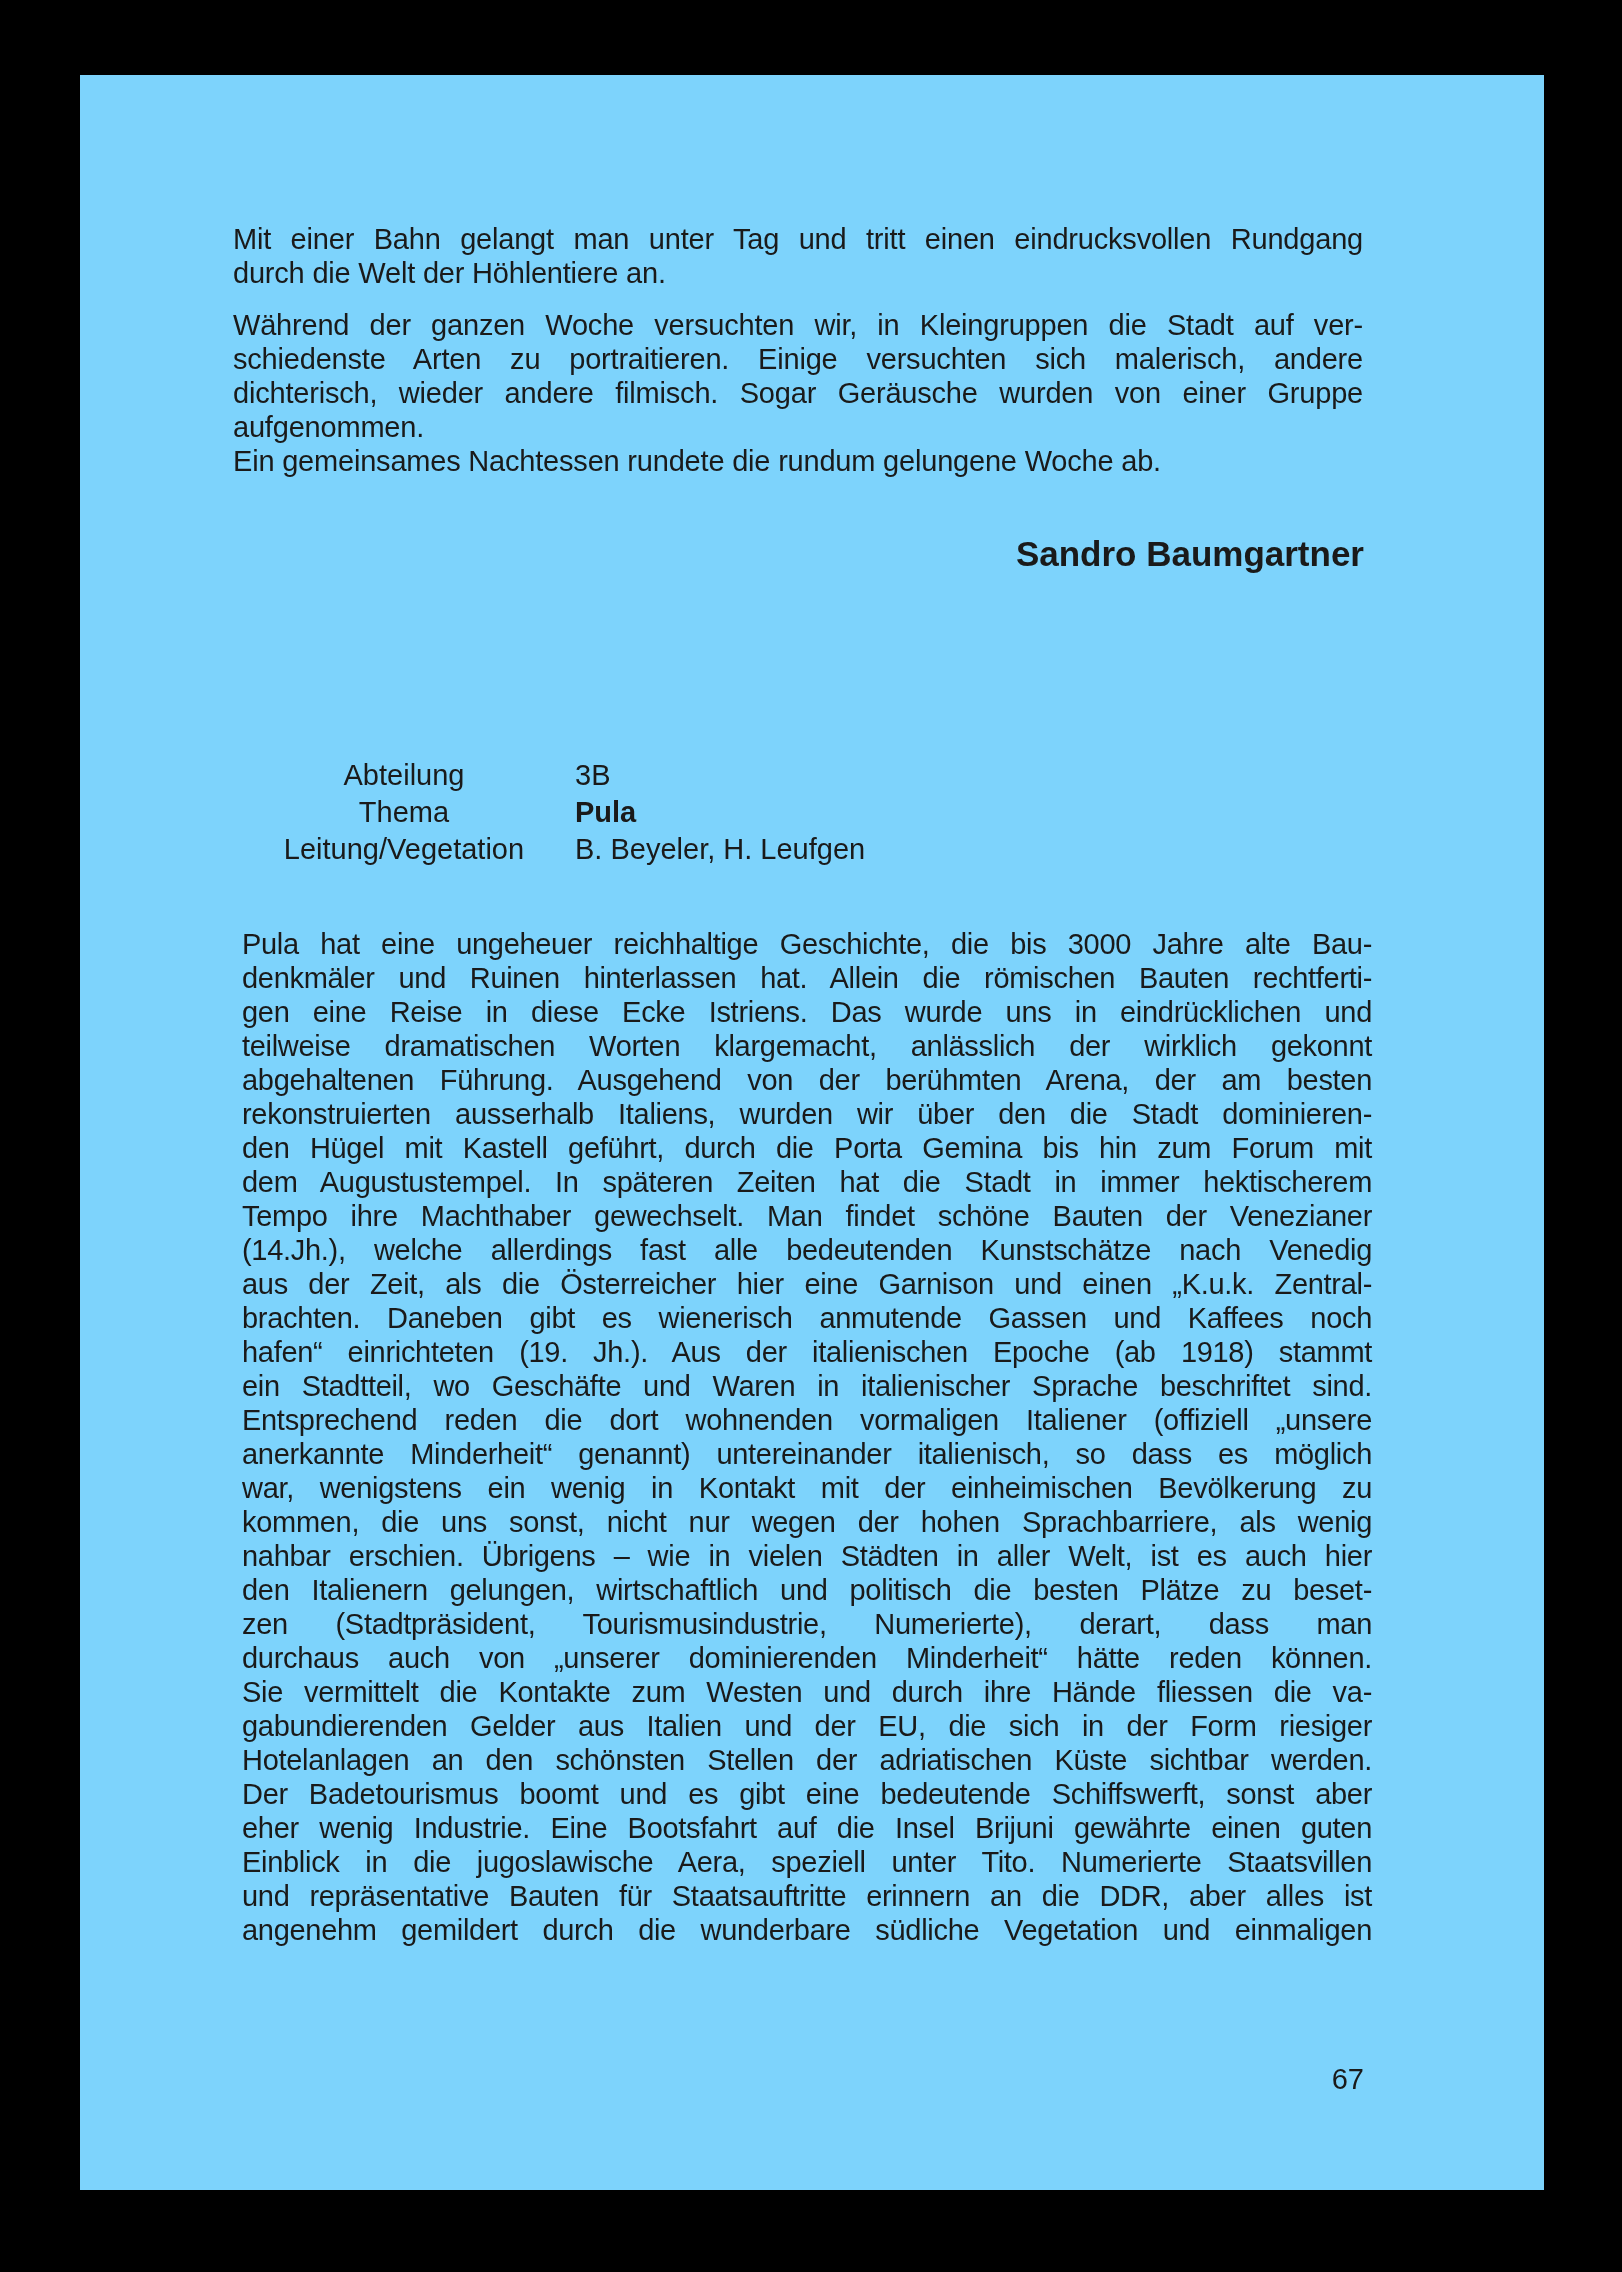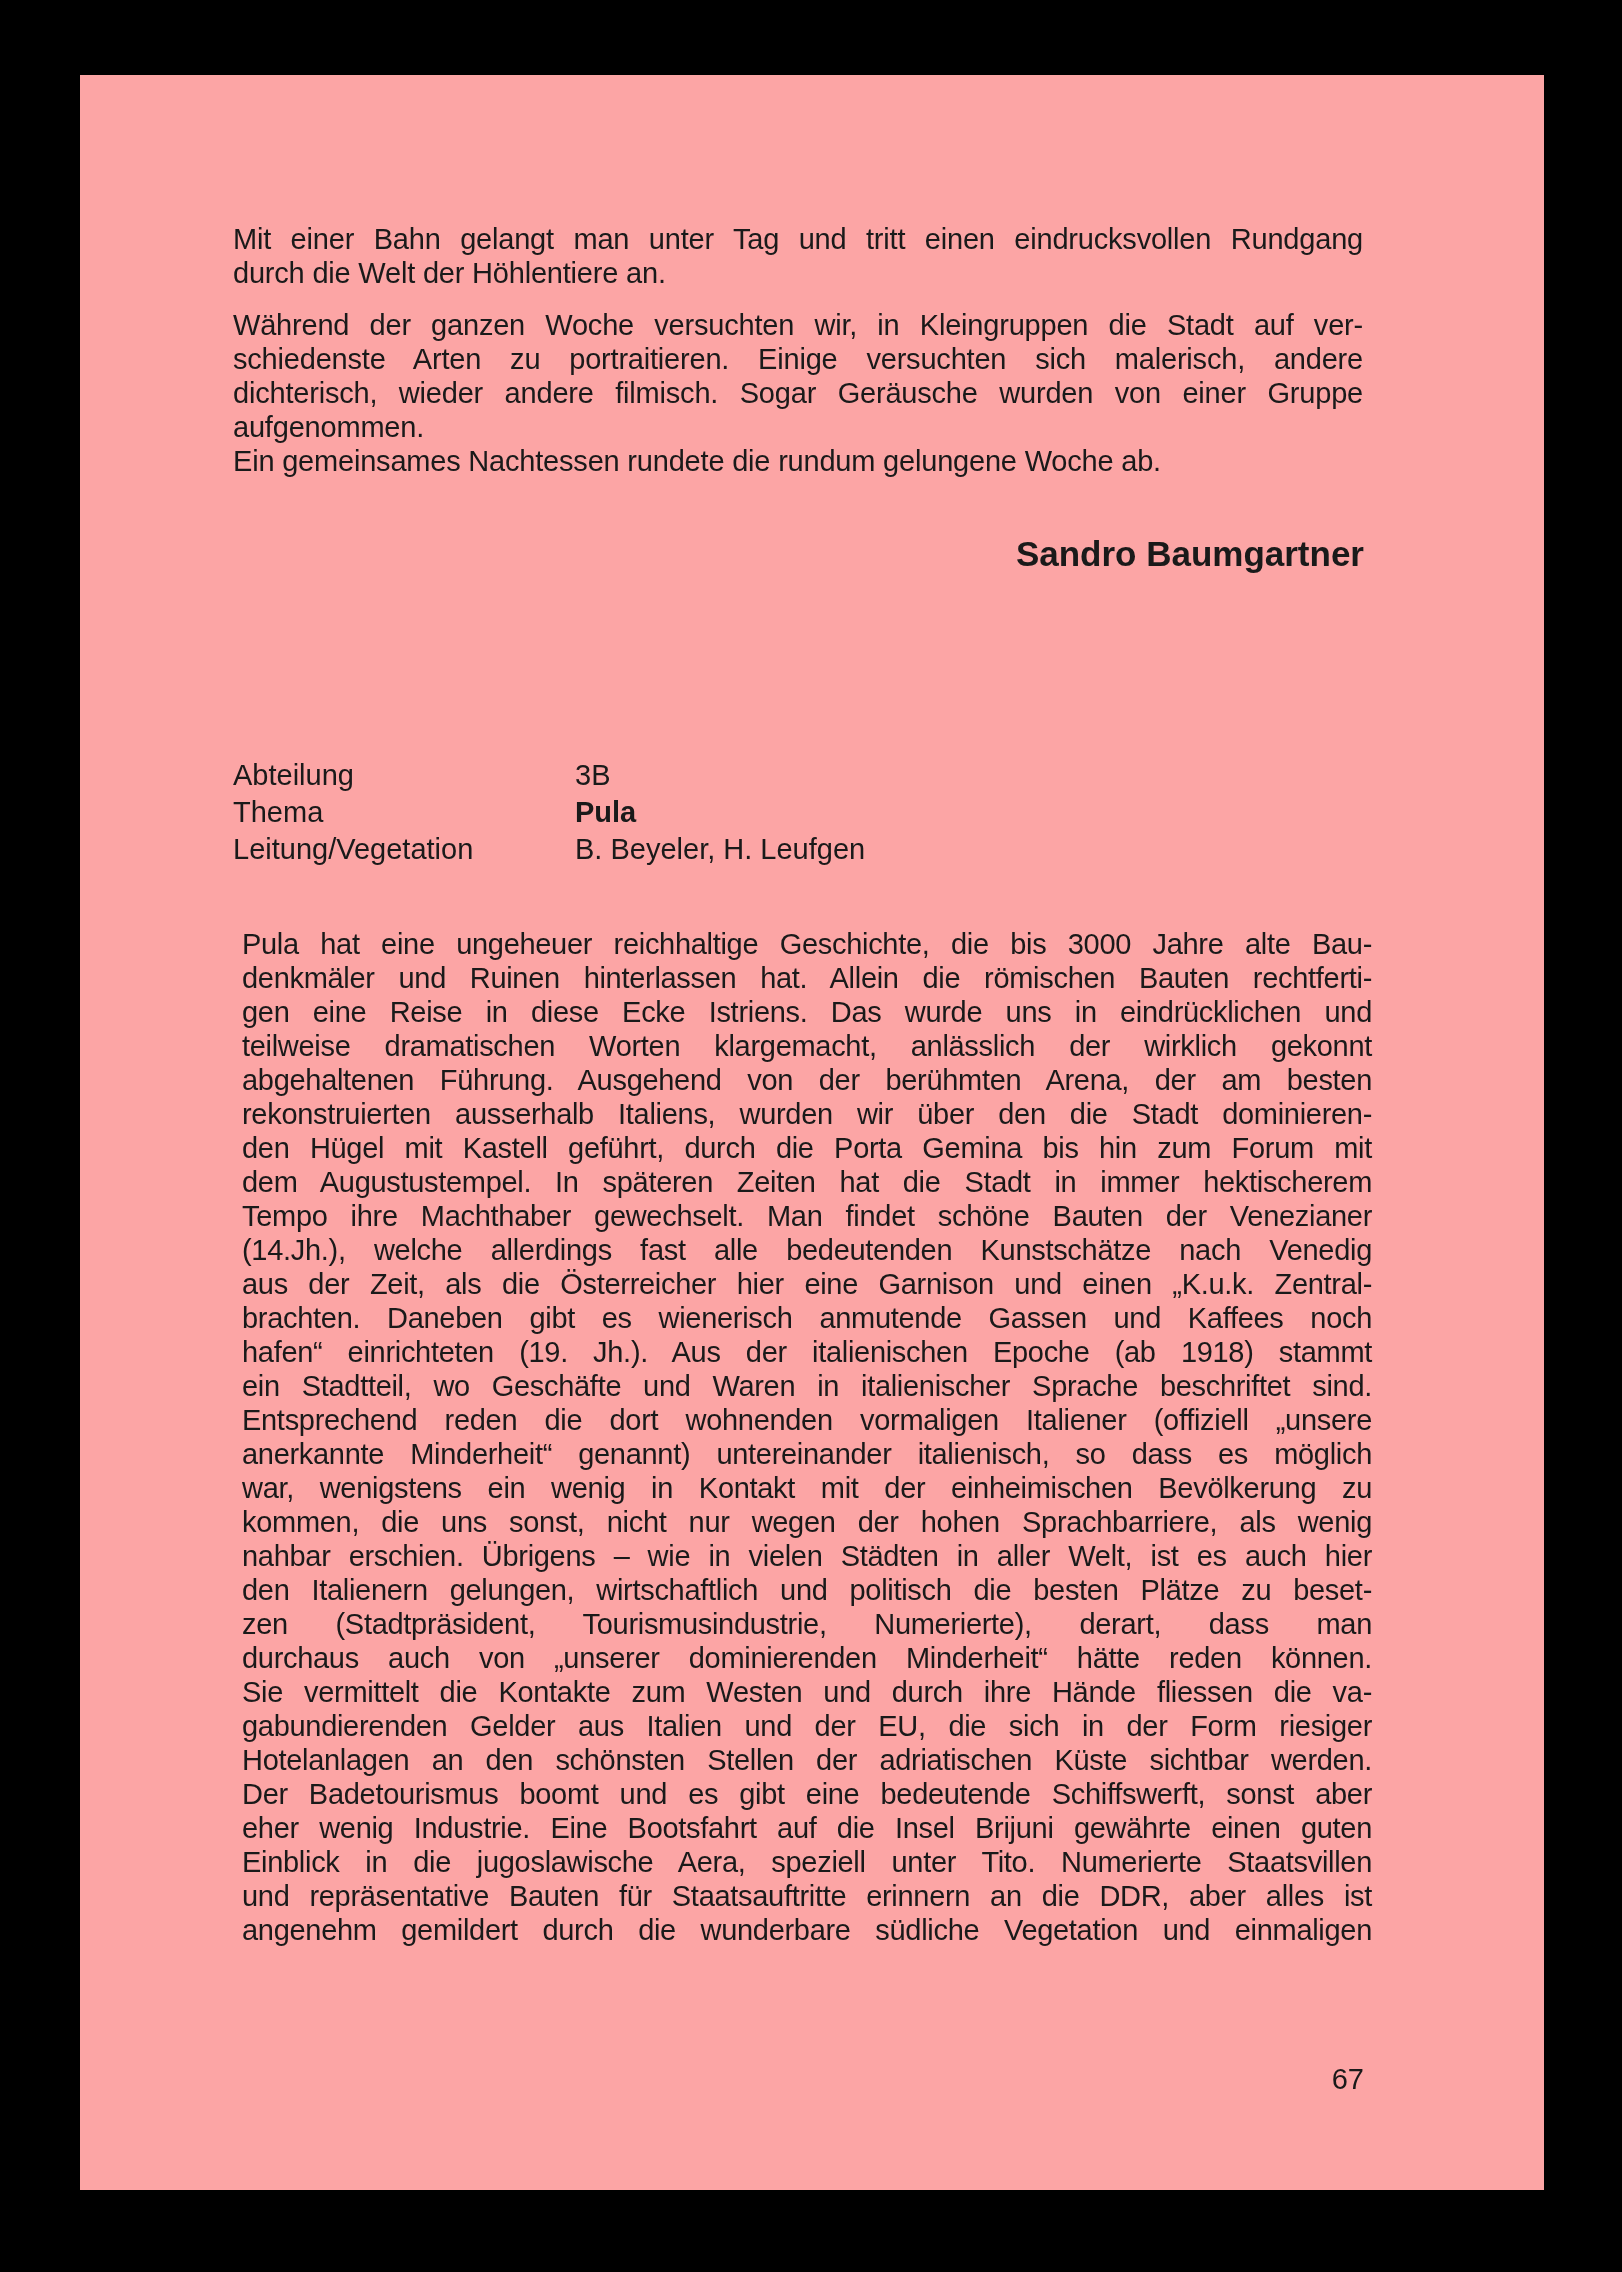--- a/index.html
+++ b/index.html
@@ -8,21 +8,21 @@
     background: #000000;
     position: relative;
     overflow: hidden;
     font-family: "Liberation Sans", sans-serif;
     color: #1a1a1a;
   }
   .page {
     position: absolute;
     left: 80px; top: 75px;
     width: 1464px; height: 2115px;
-    background: #fca5a5;
+    background: #7dd3fc;
   }
   .content {
     position: absolute;
     left: 153px;
     width: 1130px;
     font-size: 29px;
     line-height: 34px;
     letter-spacing: -0.2px;
   }
   .p-block { margin: 0; }
@@ -35,21 +35,21 @@
     line-height: 34px;
     font-weight: bold;
   }
   .meta {
     position: absolute;
     left: 153px;
     top: 682px;
     font-size: 29px;
     line-height: 37px;
   }
-  .meta-row { display: flex; }
+  .meta-row { display: flex; text-align: center; }
   .meta-label { width: 342px; }
   .meta-value.bold { font-weight: bold; }
   .body2 {
     position: absolute;
     left: 162px;
     top: 852px;
     width: 1130px;
     font-size: 29px;
     line-height: 34px;
     letter-spacing: -0.3px;

